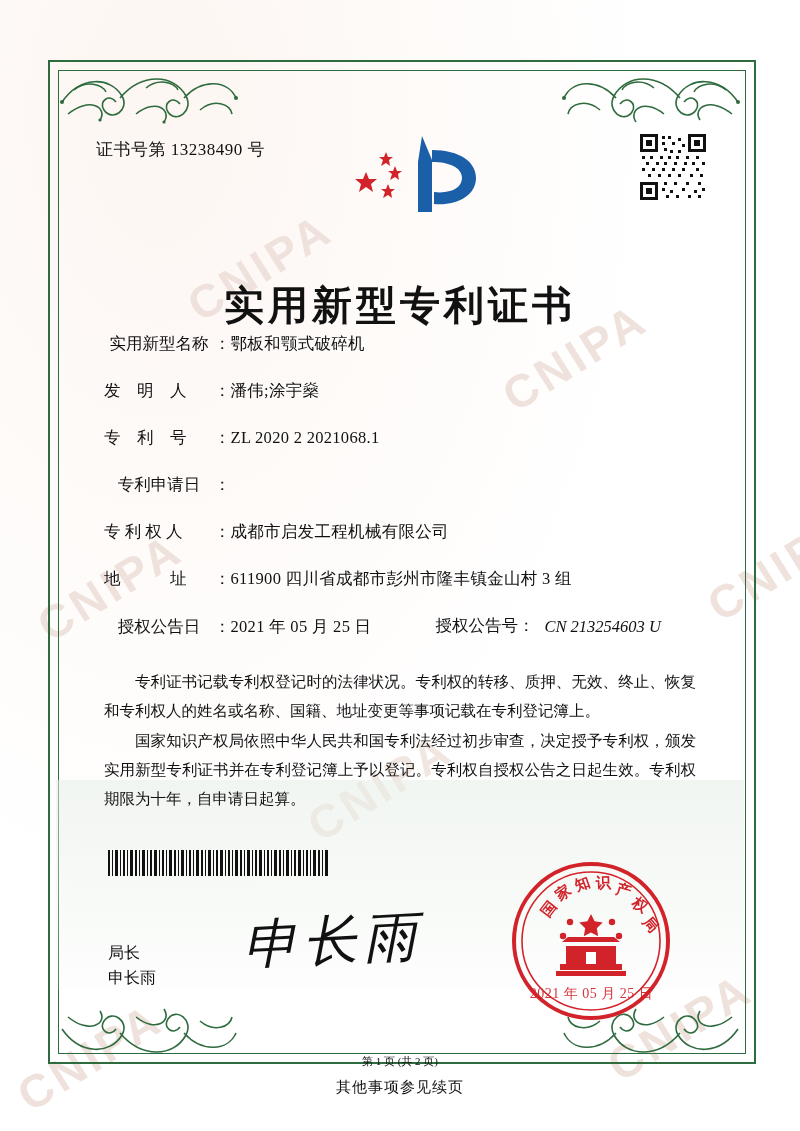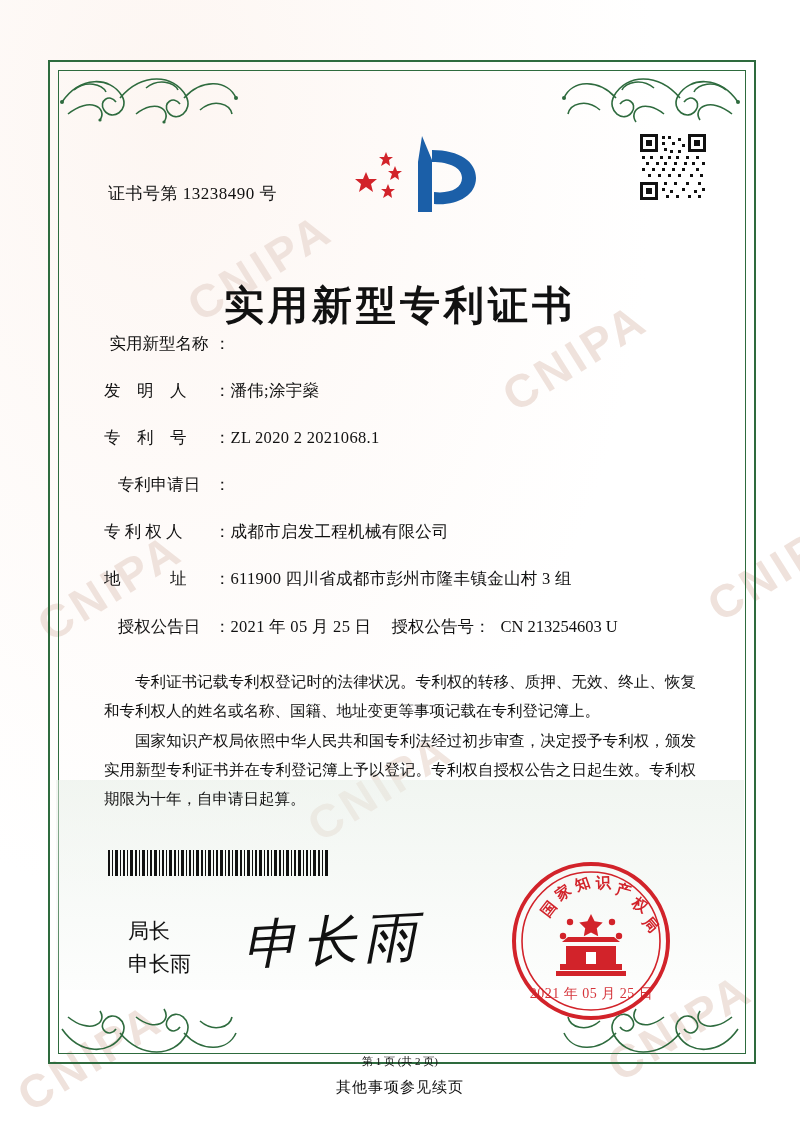--- a/index.html
+++ b/index.html
@@ -74,26 +74,25 @@
   .content {
     position: absolute;
     left: 48px;
     top: 60px;
     width: 704px;
     height: 1000px;
   }
 
   .cert-no {
     position: absolute;
-    left: 60px;
+    left: 48px;
     top: 78px;
     font-size: 17px;
     color: #111;
     letter-spacing: 0.5px;
-    margin-top: 44px;
   }
 
   
   .logo {
     position: absolute;
     left: 300px;
     top: 68px;
     width: 150px;
     height: 90px;
   }
@@ -147,25 +146,27 @@
   .field-colon {
     flex: 0 0 14px;
     text-align: center;
   }
   .field-value {
     flex: 1;
     letter-spacing: 0.3px;
   }
   .field-row.inline-2 .field-value { flex: 0 0 auto; }
   .field-label2 {
-    margin-left: 20px;
+    margin-left: 64px;
     flex: 0 0 auto;
+    font-family: Liberation Mono, monospace;
   }
   .field-value2 {
     margin-left: 10px;
+    font-style: italic;
   }
 
   .paragraphs {
     position: absolute;
     left: 56px;
     top: 608px;
     width: 592px;
     font-size: 15.5px;
     line-height: 1.85;
     color: #111;
@@ -181,25 +182,24 @@
     position: absolute;
     left: 60px;
     top: 790px;
     width: 220px;
     height: 26px;
   }
 
   .signer {
     position: absolute;
     left: 60px;
-    top: 855px;
-    font-size: 21px;
+    top: 881px;
+    font-size: 16px;
     line-height: 1.55;
     color: #111;
-    margin-left: 20px;
   }
 
   .signature {
     position: absolute;
     left: 195px;
     top: 845px;
     font-size: 54px;
     color: #111;
     font-family: "DejaVu Serif", serif;
     font-style: italic;
@@ -413,20 +413,21 @@
       </g>
     </svg>
 
     <div class="doc-title">实用新型专利证书</div>
 
     <div class="fields">
 
       <div class="field-row">
         <div class="field-label">实用新型名称</div>
         <div class="field-colon">：</div>
+        <div class="field-value">鄂板和颚式破碎机</div>
       </div>
 
       <div class="field-row">
         <div class="field-label spread">发　明　人</div>
         <div class="field-colon">：</div>
         <div class="field-value">潘伟;涂宇燊</div>
       </div>
 
       <div class="field-row">
         <div class="field-label spread">专　利　号</div>

